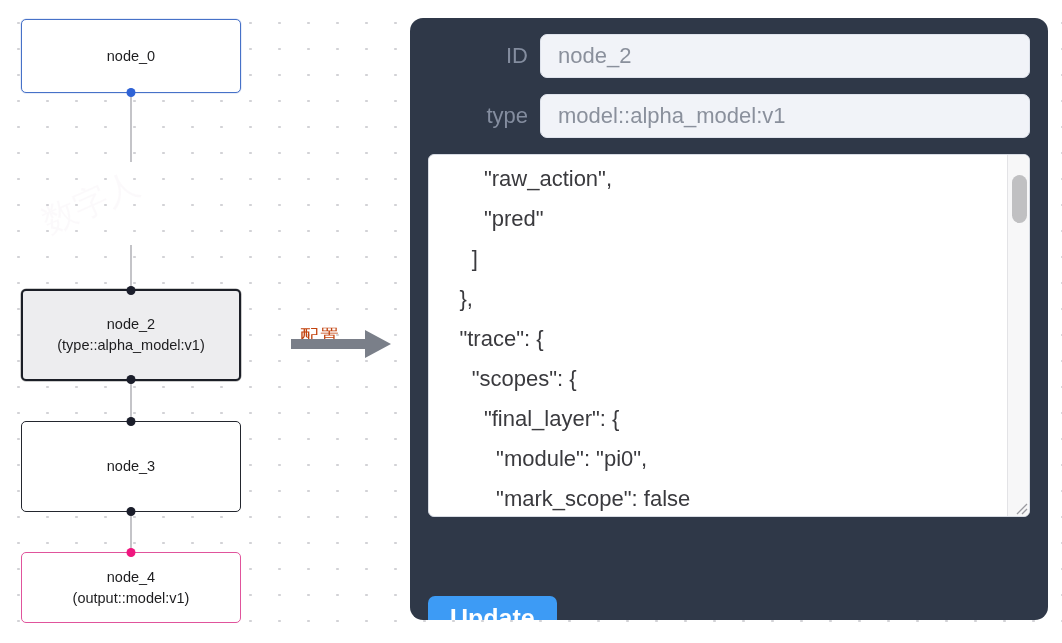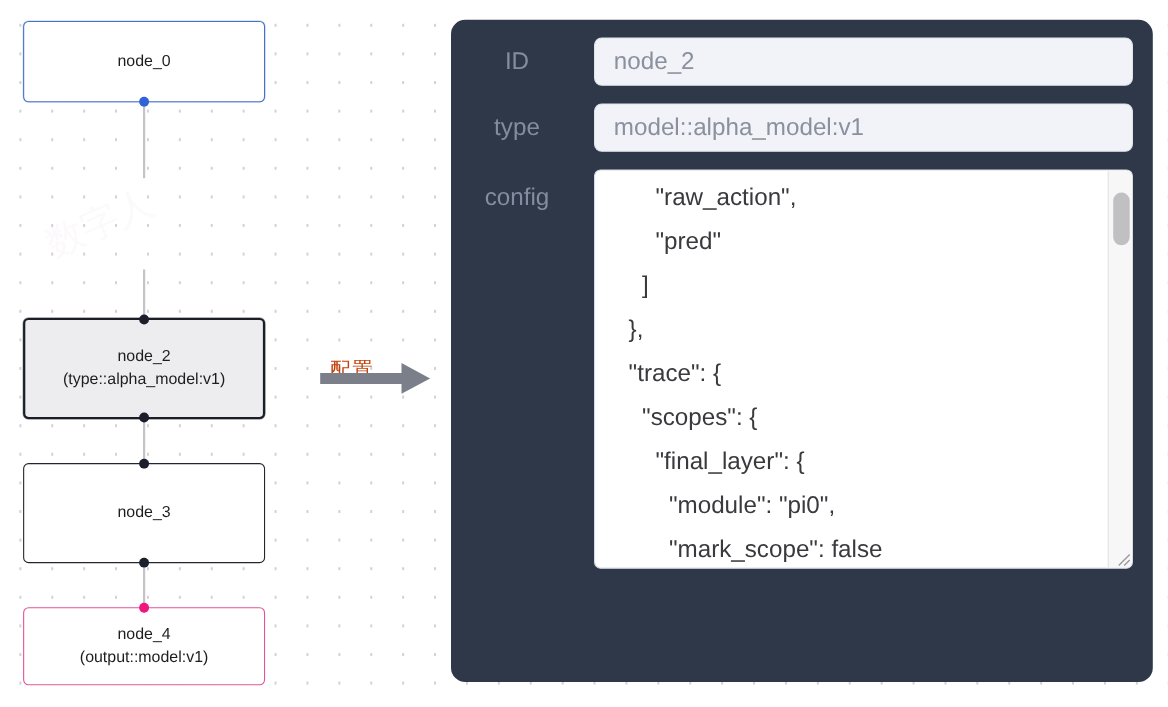--- a/index.html
+++ b/index.html
@@ -141,22 +141,22 @@
     overflow: hidden;
   }
   .field-row {
     display: flex;
     align-items: center;
     margin-bottom: 16px;
   }
   .field-label {
     width: 112px;
     flex: 0 0 112px;
-    text-align: center;
-    padding-right: 28px;
+    text-align: right;
+    padding-right: 12px;
     box-sizing: border-box;
     color: #848d9f;
     font-size: 22px;
     font-family: "Liberation Sans", sans-serif;
   }
   .field-label.top-align {
     align-self: flex-start;
     padding-top: 12px;
   }
   .text-input {
@@ -297,21 +297,20 @@
       <div class="field-label">ID</div>
       <div class="text-input">node_2</div>
     </div>
 
     <div class="field-row">
       <div class="field-label">type</div>
       <div class="text-input">model::alpha_model:v1</div>
     </div>
 
     <div class="field-row config-row">
-      <div class="field-label top-align">config</div>
       <div class="textarea-wrap">
         <div class="textarea-content">        "raw_action",
         "pred"
       ]
     },
     "trace": {
       "scopes": {
         "final_layer": {
           "module": "pi0",
           "mark_scope": false
@@ -319,15 +318,16 @@
         "action_model": {</div>
         <div class="ta-scrollbar">
           <div class="ta-thumb"></div>
         </div>
         <svg class="ta-resize" viewBox="0 0 16 16">
           <path d="M15 5 L5 15 M15 10 L10 15" stroke="#9a9aa0" stroke-width="1.3" fill="none"></path>
         </svg>
       </div>
     </div>
 
+    <button id="update-button">Update</button>
   </div>
 
 </div>
 
 </body></html>

